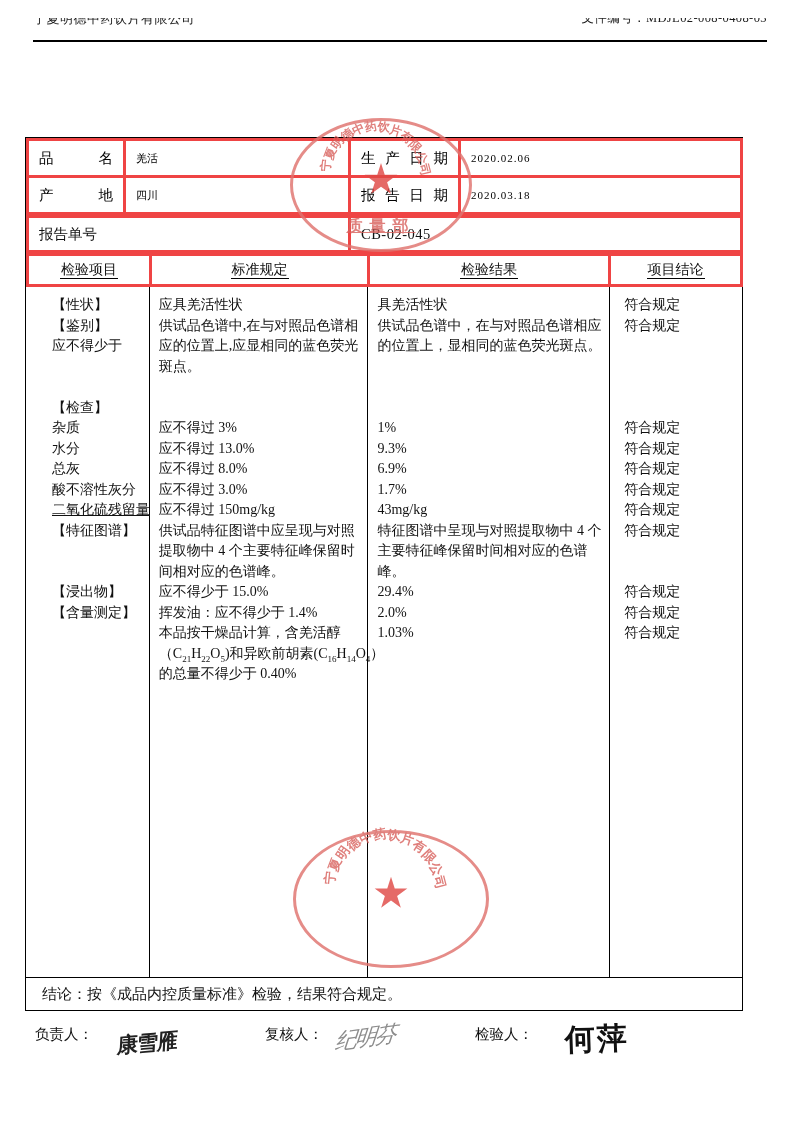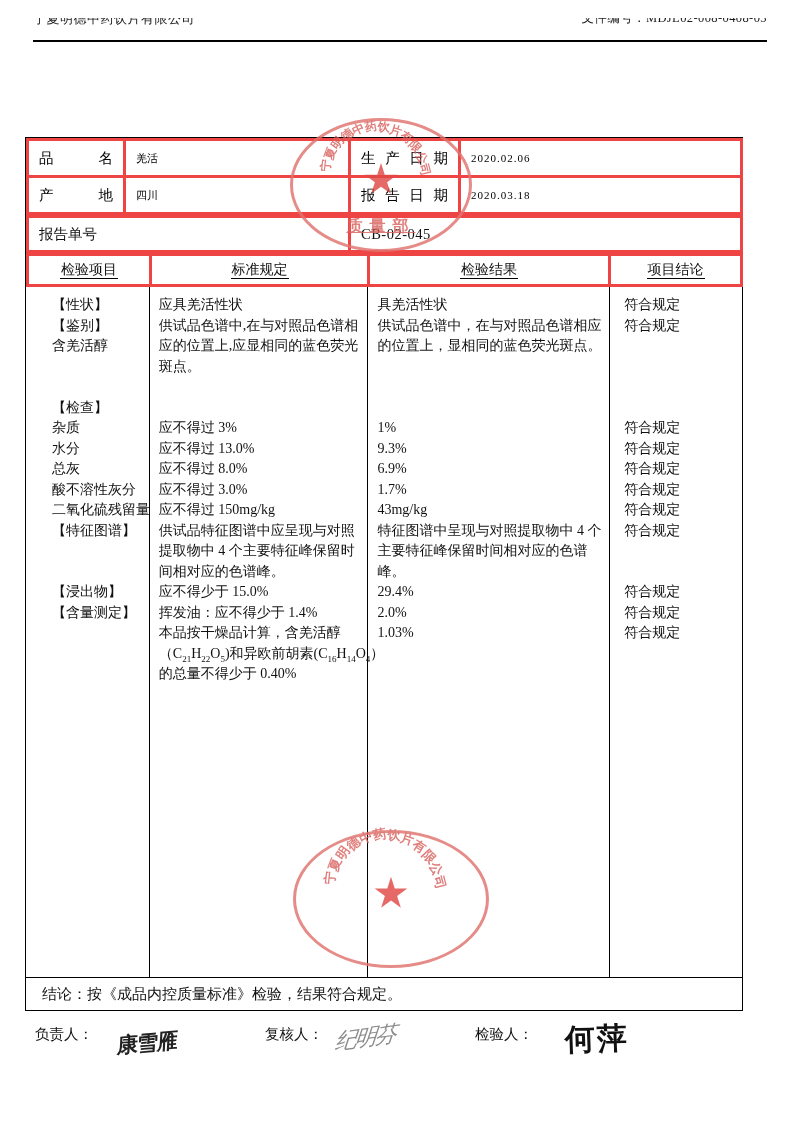--- a/index.html
+++ b/index.html
@@ -217,29 +217,29 @@
             <col style="width:218px">
           <col style="width:241px">
             <col style="width:132px">
         </colgroup>
         <tbody>
             <tr>
           <td class="col-item">
             <div class="lines" id="col-items">
                   <div class="ln">【性状】</div>
                   <div class="ln">【鉴别】</div>
-                  <div class="ln">含羌活醇</div>
+                  <div class="ln">应不得少于</div>
                   <div class="ln sp"></div>
                   <div class="ln sp"></div>
                   <div class="ln">【检查】</div>
                   <div class="ln">杂质</div>
                   <div class="ln">水分</div>
                   <div class="ln">总灰</div>
                   <div class="ln" style="text-align: justify; text-align-last: justify; padding-right: 14px;">酸不溶性灰分</div>
-                  <div class="ln" style="text-align: justify; text-align-last: justify; padding-right: 14px;">二氧化硫残留量</div>
+                  <div class="ln" style="text-align: justify; text-align-last: justify; padding-right: 14px; text-decoration: underline;">二氧化硫残留量</div>
                   <div class="ln">【特征图谱】</div>
                   <div class="ln sp"></div>
                   <div class="ln sp"></div>
                   <div class="ln">【浸出物】</div>
                   <div class="ln">【含量测定】</div>
                   <div class="ln sp"></div>
                   <div class="ln sp"></div>
                   <div class="ln sp"></div>
                   <div class="ln sp"></div>
                 </div>

